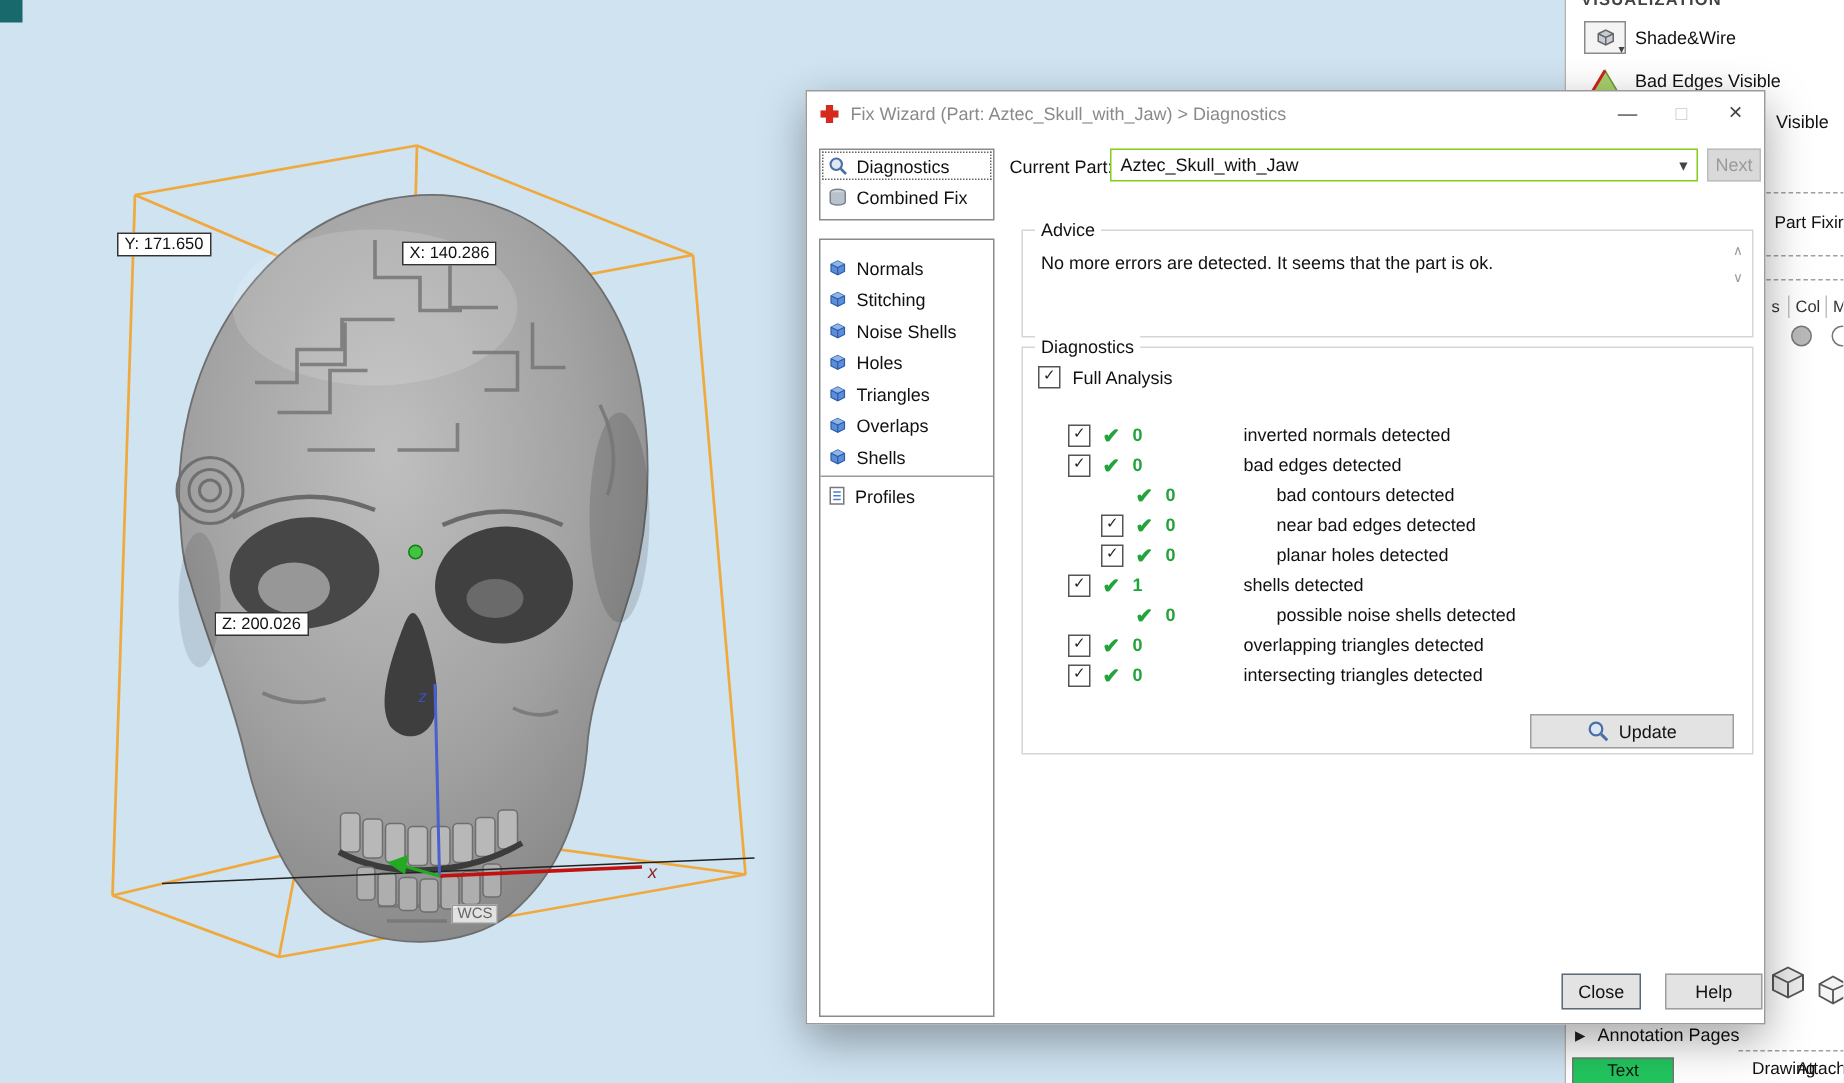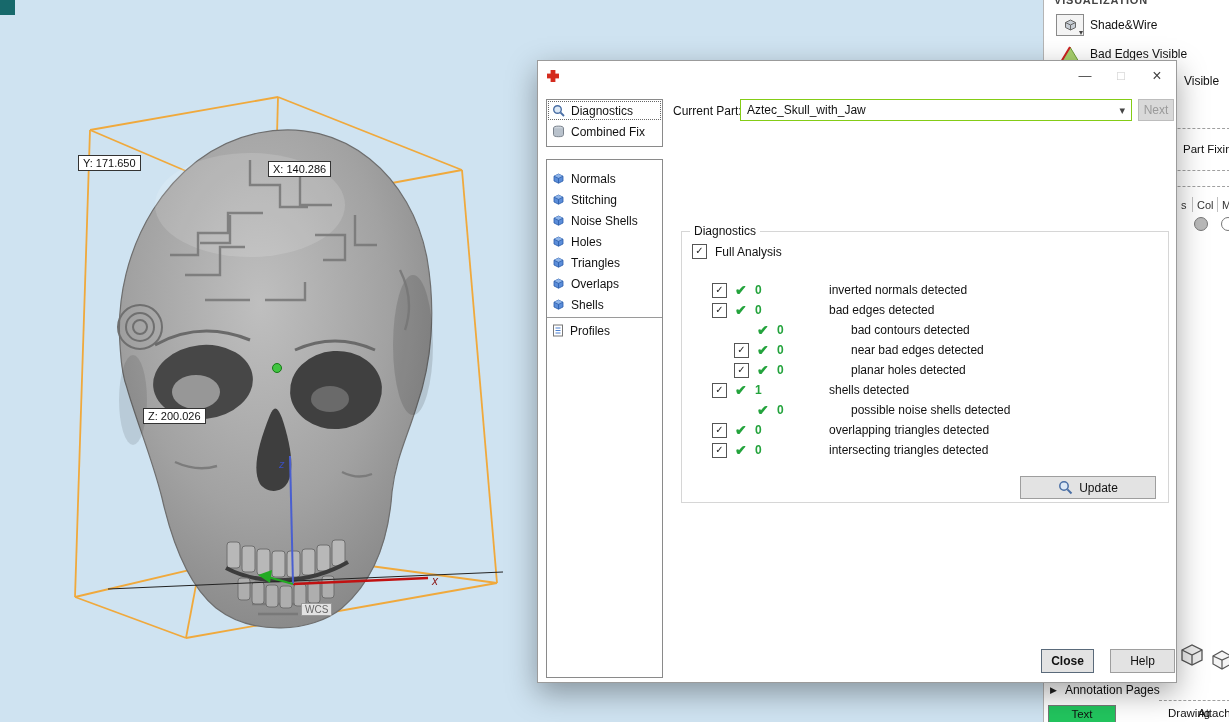--- a/index.html
+++ b/index.html
@@ -47,21 +47,21 @@
   .side-item{display:flex;align-items:center;height:21px;padding-left:5px;font-size:12px;color:#111;gap:6px;white-space:nowrap;}
   .side-item.focused{outline:1px dotted #666;outline-offset:-2px;}
   .side-sep{border-top:1px solid #9a9a9a;margin:2px 0;}
 
   #current-part-label{position:absolute;left:135px;top:43px;font-size:12px;}
   #combo{position:absolute;left:202px;top:38px;width:392px;height:22px;border:1px solid #84cc16;
          background:#fff;display:flex;align-items:center;padding-left:6px;box-sizing:border-box;}
   #combo .caret{position:absolute;right:6px;top:4px;font-size:11px;color:#444;}
   .btn{position:absolute;display:flex;align-items:center;justify-content:center;gap:6px;
        font-size:12px;background:#e3e3e3;border:1px solid #9e9e9e;color:#111;box-sizing:border-box;}
-  .btn.default{border-color:#5a6a7a;font-weight:bold;}
+  .btn.default{border-color:#5a6a7a;}
   .btn.disabled{background:#d9d9d9;border-color:#bdbdbd;color:#9a9a9a;}
 
   .groupbox{position:absolute;border:1px solid #d6d6d6;background:#fff;}
   .legend{position:absolute;top:-8px;left:8px;background:#fff;padding:0 4px;font-size:12px;color:#111;}
 
   #advice-text{position:absolute;left:12px;top:14px;font-size:12px;color:#111;}
   .scroll-arrow{position:absolute;right:6px;font-size:9px;color:#9a9a9a;}
 
   .cb{display:inline-block;flex:0 0 auto;width:13px;height:13px;border:1px solid #555;background:#fff;
       font-size:10px;line-height:12px;text-align:center;color:#222;margin-right:8px;}
@@ -252,20 +252,21 @@
     <div class="tab-text" style="left:84px;top:707px;margin-left:40px;">Drawing</div>
     <div class="tab-text" style="left:154px;top:707px;">Attach</div>
   </div>
 
   <div id="dialog">
     <div id="titlebar">
       <svg width="14" height="14" viewBox="0 0 14 14">
           <rect x="4.6" y="1" width="4.8" height="12" fill="#d42b1e"></rect>
           <rect x="1" y="4.6" width="12" height="4.8" fill="#d42b1e"></rect>
         </svg>
+      <span id="title-text">Fix Wizard (Part: Aztec_Skull_with_Jaw) &gt; Diagnostics</span>
       <div id="winbtns">
         <span class="winbtn">—</span>
         <span class="winbtn dis">□</span>
         <span class="winbtn" style="font-size:16px;">×</span>
       </div>
     </div>
 
     <div class="sbox" style="left:8px;top:38px;width:115px;height:46px;">
       <div class="side-item focused">
         <svg width="13" height="13" viewBox="0 0 13 13">
@@ -353,20 +354,26 @@
       </div>
     </div>
 
     <span id="current-part-label">Current Part:</span>
     <div id="combo">
       <span>Aztec_Skull_with_Jaw</span>
       <span class="caret">▾</span>
     </div>
     <div class="btn disabled" style="left:600px;top:38px;width:36px;height:22px;">Next</div>
 
+    <div class="groupbox" style="left:143px;top:92px;width:486px;height:70px;">
+      <span class="legend">Advice</span>
+      <div id="advice-text">No more errors are detected. It seems that the part is ok.</div>
+      <span class="scroll-arrow" style="top:8px;">∧</span>
+      <span class="scroll-arrow" style="top:26px;">∨</span>
+    </div>
 
     <div class="groupbox" style="left:143px;top:170px;width:486px;height:270px;">
       <span class="legend">Diagnostics</span>
       <div class="fa-row">
         <span class="cb">✓</span>
         <span>Full Analysis</span>
       </div>
 
       <div id="diag-rows">
         <div class="diag-row lvl0">

